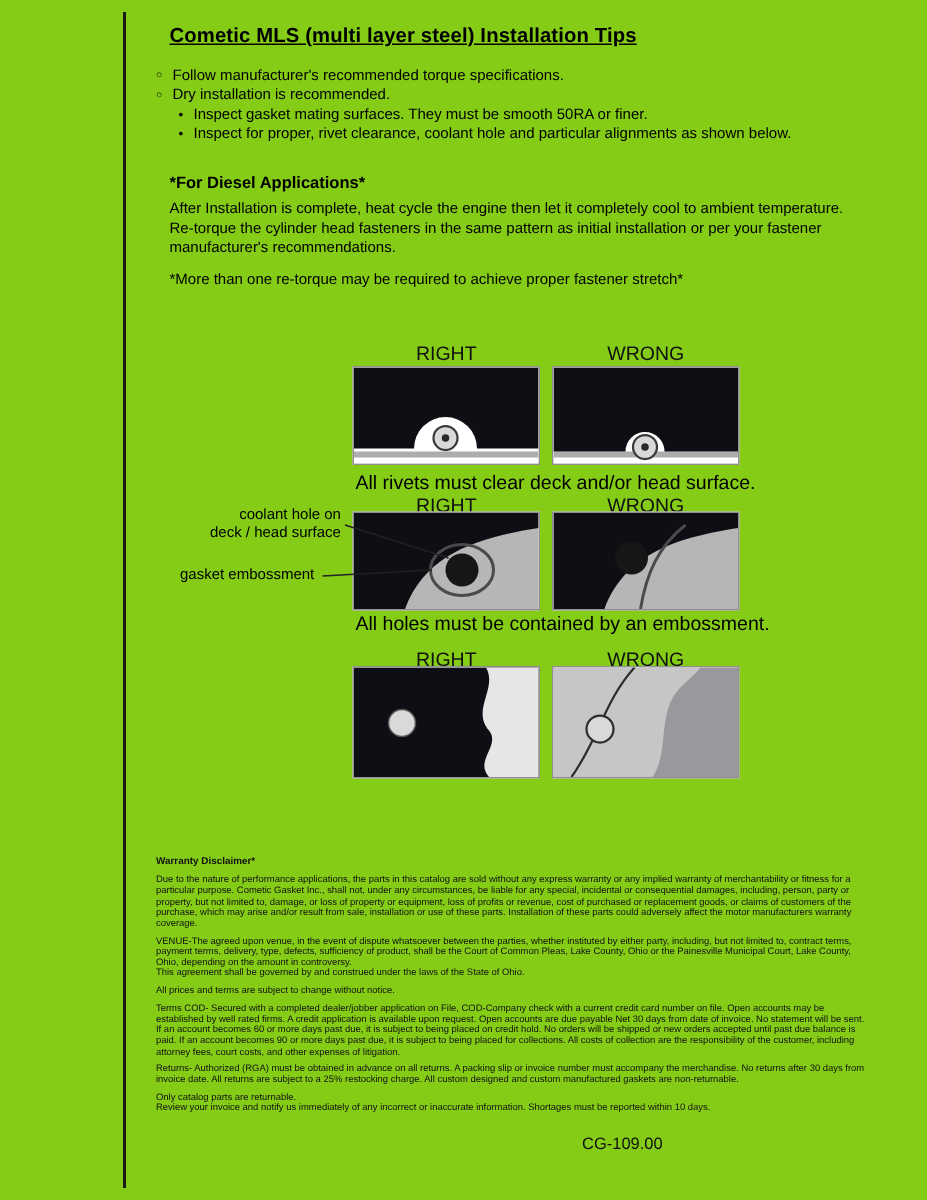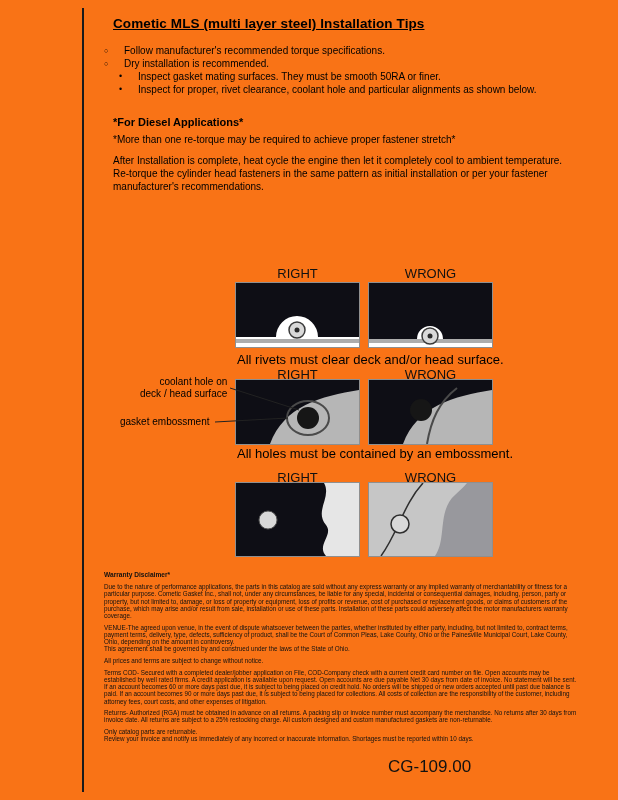--- a/index.html
+++ b/index.html
@@ -1,45 +1,45 @@
 <!DOCTYPE html>
 <html><head>
 <meta charset="utf-8">
 <style>
   * { margin:0; padding:0; box-sizing:border-box; }
   html,body { background:#ffffff; }
   .page {
     position:relative; width:618px; height:800px; margin:0 auto;
-    background:#f97316; color:#000;
+    background:#84cc16; color:#000;
     font-family:"Liberation Sans", sans-serif; overflow:hidden;
   }
   .rule { position:absolute; left:82px; top:8px; width:2px; height:784px; background:#1a1a1a; }
   .title {
     position:absolute; left:113px; top:16px;
     font-size:13.5px; font-weight:bold; text-decoration:underline; letter-spacing:0.1px;
   }
   .tips { position:absolute; left:104px; top:44px; width:478px; font-size:10px; line-height:13px; }
-  .b { display:flex;gap:9px; }
+  .b { display:flex; }
   .b .m { width:11px; flex:none; font-size:7px; line-height:13px; }
   .b.sub { margin-left:15px; }
   .b.sub .m { font-size:9px; width:10px; }
   .diesel { position:absolute; left:113px; top:116px; width:466px; font-size:10px; line-height:13px; }
   .diesel h2 { font-size:11px; font-weight:bold; margin-bottom:4px; }
   .diesel p { margin-bottom:8px; }
-  .diagrams { position:absolute; left:0; top:228px; width:618px; height:335px;margin-top:38px; }
+  .diagrams { position:absolute; left:0; top:228px; width:618px; height:335px; }
   .dlabel { position:absolute; width:125px; text-align:center; font-size:13px; color:#111; }
   .panel { position:absolute; width:125px; border:1px solid #8f8f8f; line-height:0; background:#fff; }
   .cap { position:absolute; font-size:13px; line-height:13px; color:#000; }
   .sidelabel { position:absolute; font-size:10px; line-height:12px; color:#000;text-align:right; }
   .connectors { position:absolute; left:0; top:0; pointer-events:none; }
   .warranty { position:absolute; left:104px; top:571px; width:476px; font-size:6.3px; line-height:7.2px; color:#111; }
   .warranty h3 { font-size:6.6px; font-weight:bold; margin-bottom:5px; }
   .warranty p { margin:0 0 4.5px 0; }
   .warranty p.tight { margin-bottom:0; }
-  .footer { position:absolute; left:388px; top:757px; font-size:17px; color:#111; }
+  .footer { position:absolute; left:388px; top:757px; font-size:11px; color:#111; }
 </style>
 </head>
 <body>
 
 <div class="page">
 
   <div class="rule"></div>
 
   <h1 class="title">Cometic MLS (multi layer steel) Installation Tips</h1>
 
@@ -57,22 +57,22 @@
       <span>Inspect gasket mating surfaces.  They must be smooth 50RA or finer.</span>
     </div>
     <div class="b sub">
       <span class="m">•</span>
       <span>Inspect for proper, rivet clearance, coolant hole and particular alignments as shown below.</span>
     </div>
   </div>
 
   <div class="diesel">
     <h2>*For Diesel Applications*</h2>
+    <p>After Installation is complete, heat cycle the engine then let it completely cool to ambient temperature.  Re-torque the cylinder head fasteners in the same pattern as initial installation or per your fastener manufacturer's recommendations.</p>
     <p>*More than one re-torque may be required to achieve proper fastener stretch*</p>
-    <p>After Installation is complete, heat cycle the engine then let it completely cool to ambient temperature.  Re-torque the cylinder head fasteners in the same pattern as initial installation or per your fastener manufacturer's recommendations.</p>
   </div>
 
   <div class="diagrams">
 
     <div class="dlabel" style="left:235px;top:0;">RIGHT</div>
     <div class="dlabel" style="left:368px;top:0;">WRONG</div>
 
     <div class="panel" style="left:235px;top:16px;">
       <svg width="123" height="64" viewBox="0 0 123 64">
         <rect width="123" height="64" fill="#ffffff"></rect>

